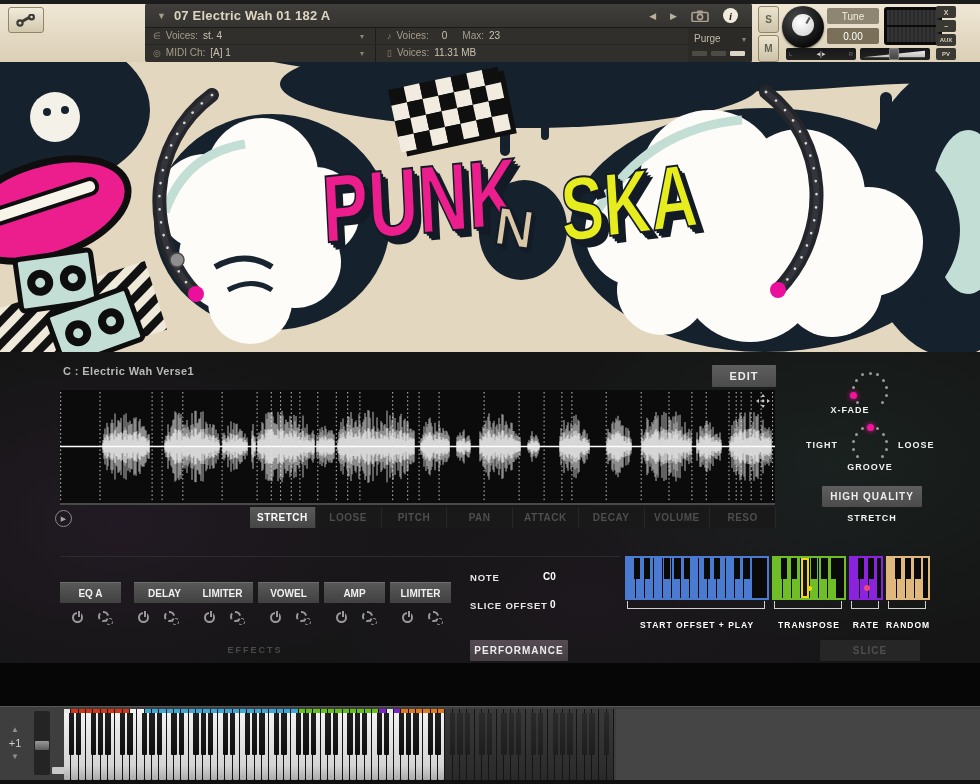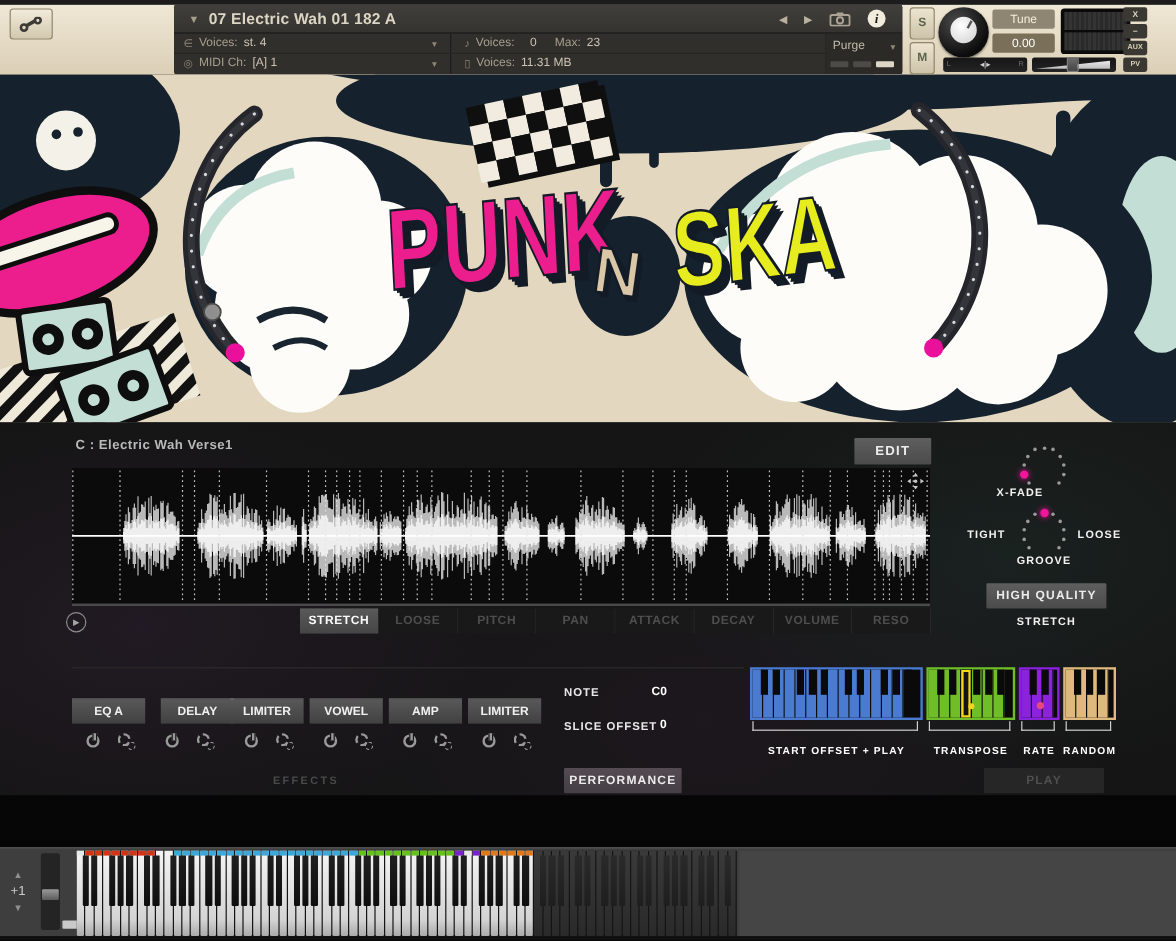--- a/index.html
+++ b/index.html
@@ -431,21 +431,21 @@
       <div class="gearbig abs" style="left: 428px; top: 611px;"></div>
       <div class="gearsmall abs" style="left: 436px; top: 618px;"></div>
     </div>
   <div class="abs" style="left:175px;top:645px;width:160px;text-align:center;color:#4a4a4a;font-size:9px;font-weight:bold;letter-spacing:2px;">EFFECTS</div>
 
   <div class="abs pname" style="left:470px;top:572px;">NOTE</div>
   <div class="abs pvalue" style="left:543px;top:571px;">C0</div>
   <div class="abs pname" style="left:470px;top:600px;">SLICE OFFSET</div>
   <div class="abs pvalue" style="left:550px;top:599px;">0</div>
   <div class="abs graybtn" style="left:470px;top:640px;width:98px;height:21px;font-size:10px;background:linear-gradient(#544c52,#453e43);">PERFORMANCE</div>
-  <div class="abs dimbtn" style="left:820px;top:640px;width:100px;height:21px;">PLAY</div>
+  <div class="abs dimbtn" style="left:820px;top:640px;width:100px;height:21px;">SLICE</div>
 
   <div id="miniranges">
       <div class="mkgroup" style="left: 625px; width: 140px; border-color: rgb(74, 123, 208);">
         <div class="mkw" style="background: rgb(74, 123, 208);"></div>
         <div class="mkw" style="background: rgb(74, 123, 208);"></div>
         <div class="mkw" style="background: rgb(74, 123, 208);"></div>
         <div class="mkw" style="background: rgb(74, 123, 208);"></div>
         <div class="mkw" style="background: rgb(74, 123, 208);"></div>
         <div class="mkw" style="background: rgb(74, 123, 208);"></div>
         <div class="mkw" style="background: rgb(74, 123, 208);"></div>

